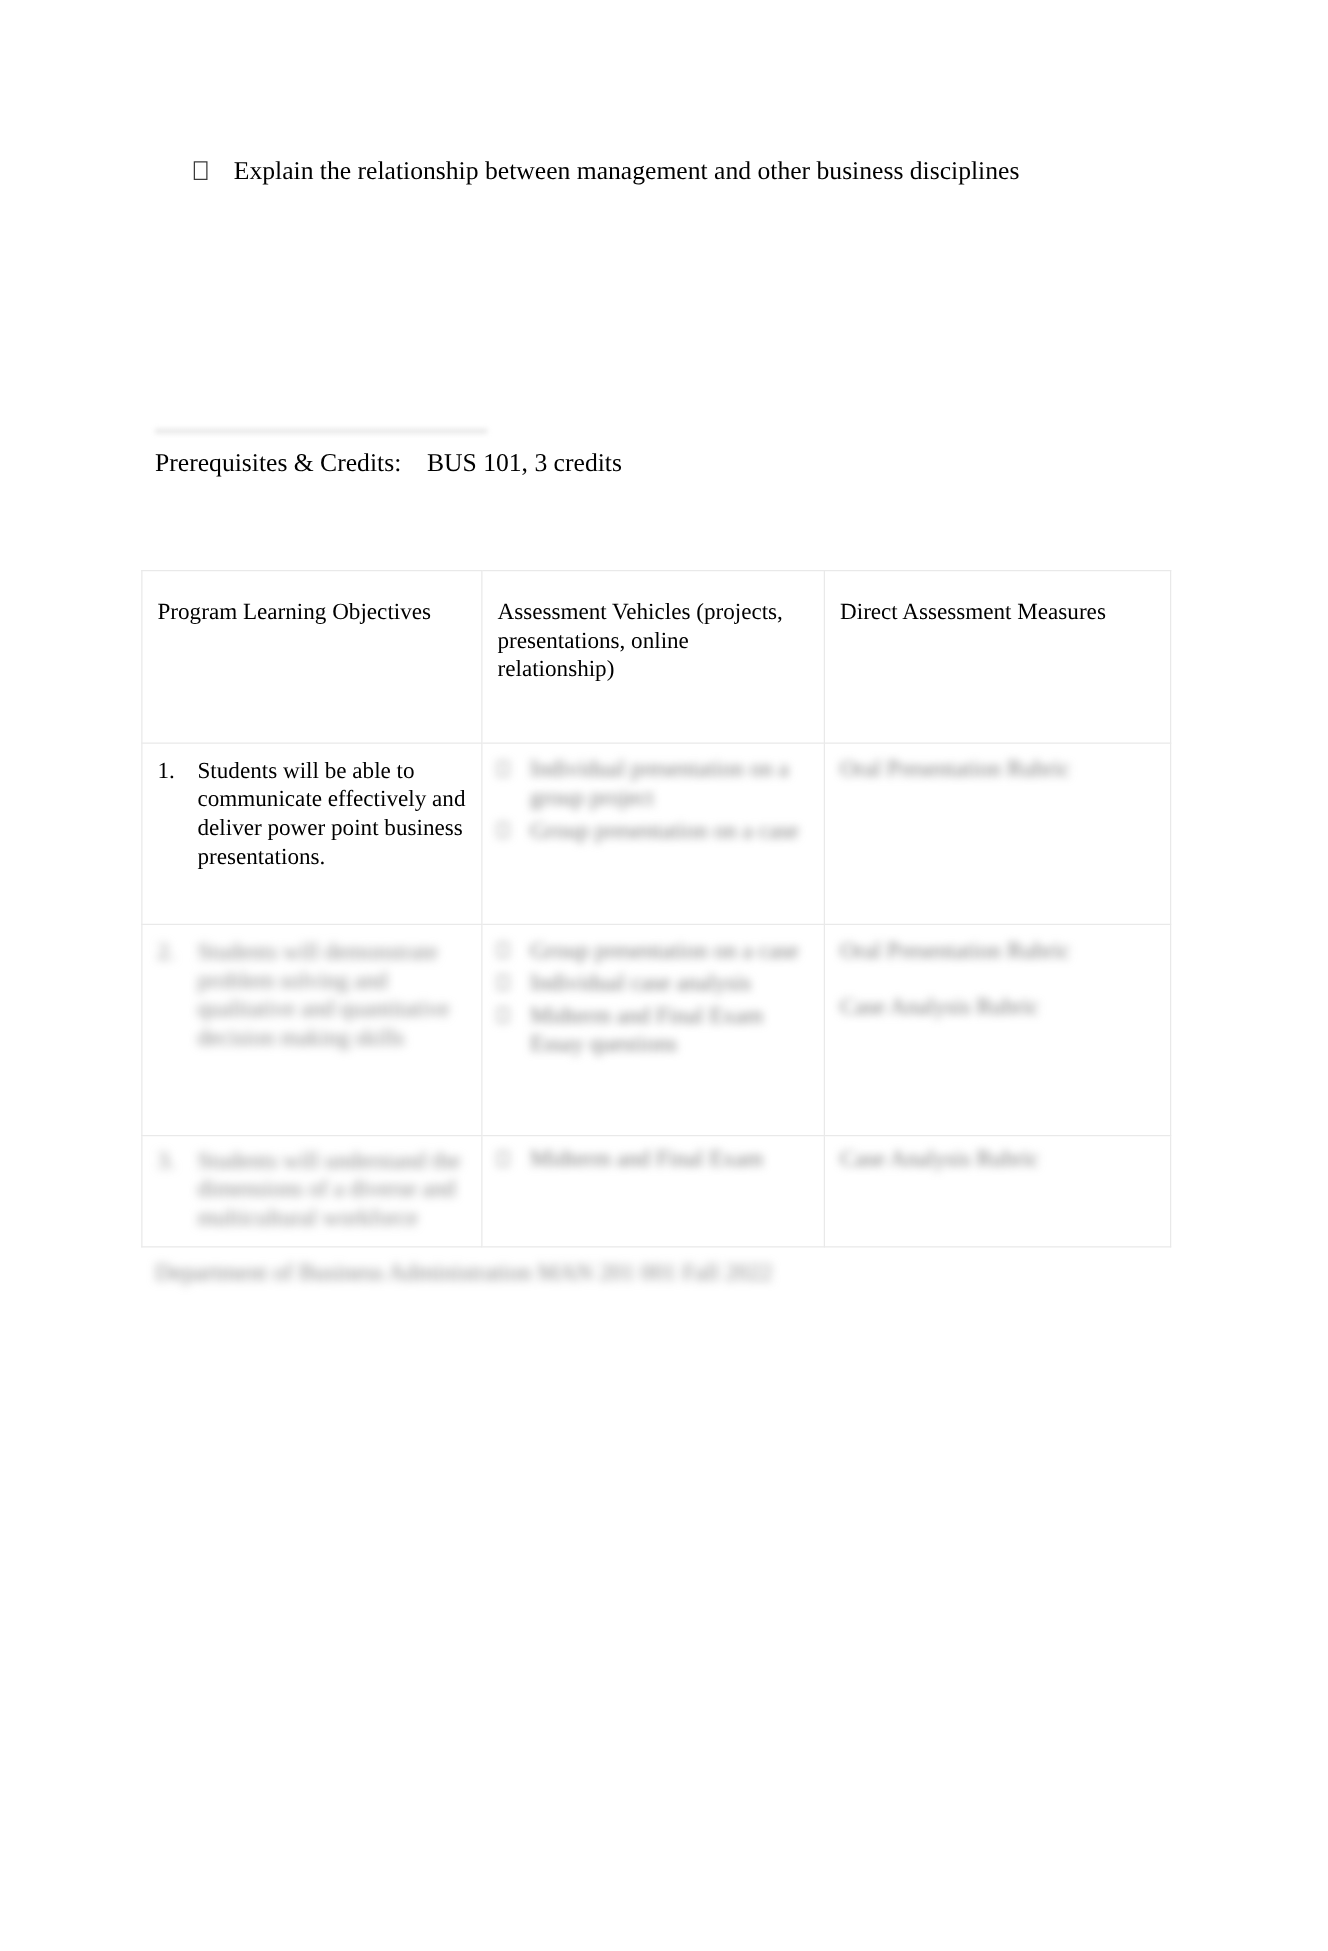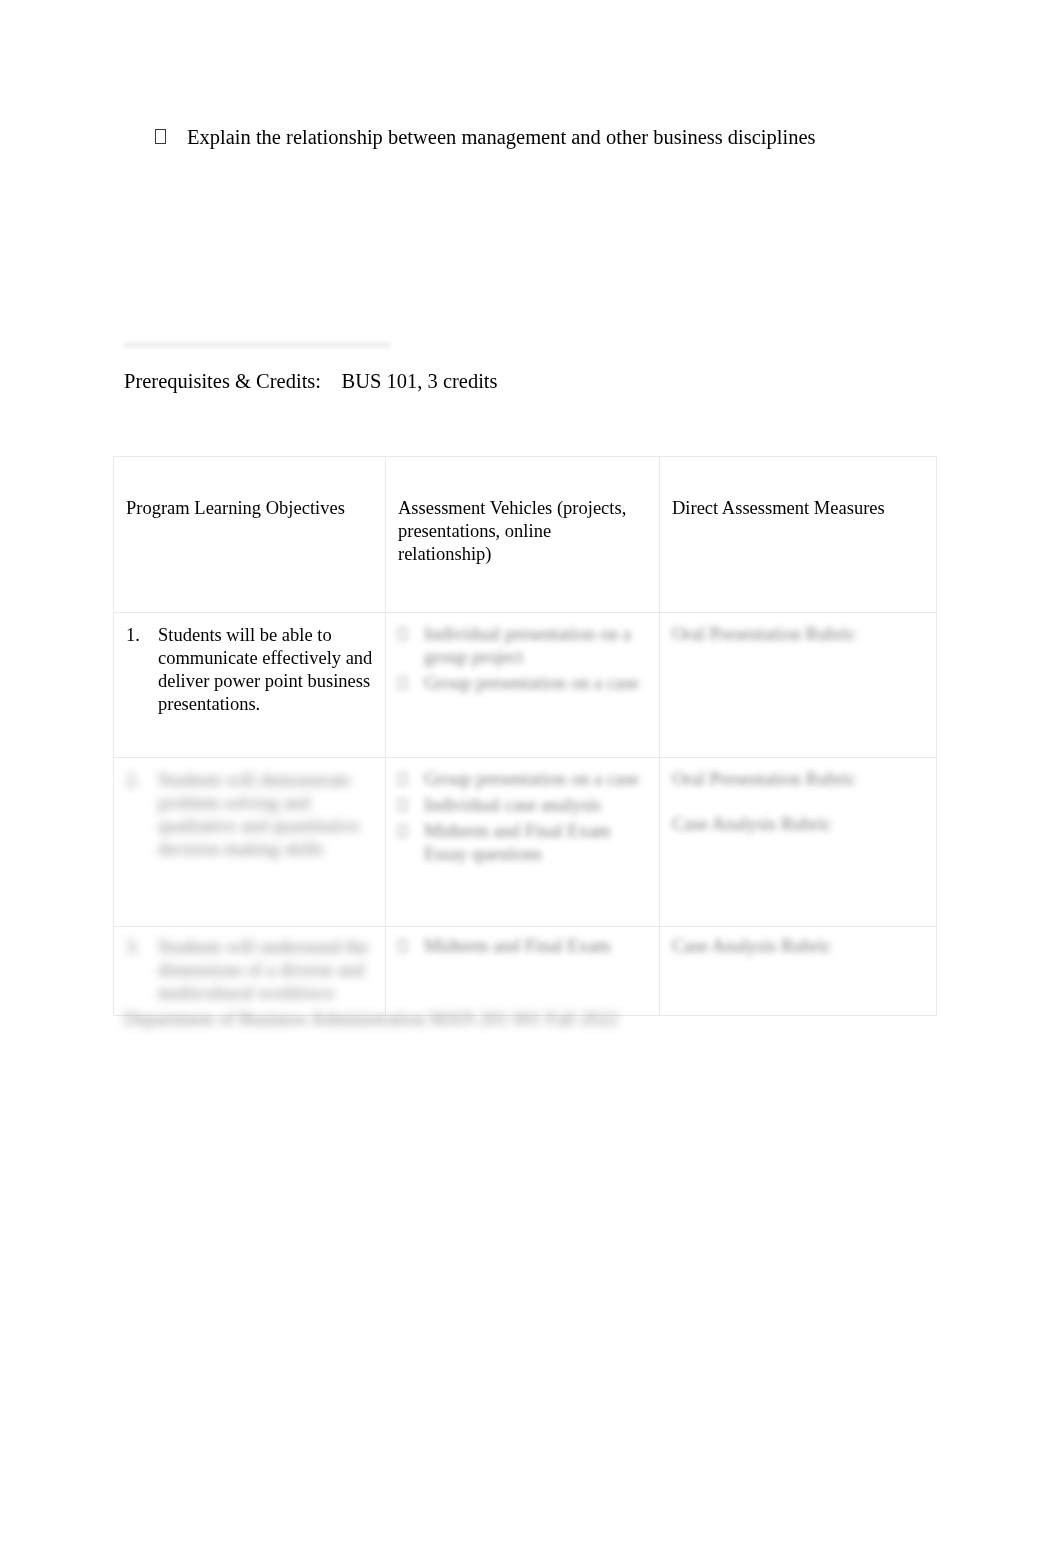--- a/index.html
+++ b/index.html
@@ -91,21 +91,21 @@
   .redacted.strong { filter: blur(4.0px); color: #8a8a8a; }
 
   
   .para {
     position: absolute;
     left: 124px;
     font-size: 20.5px;
     line-height: 27px;
     white-space: pre;
   }
-  .para.prereq  { top: 368px; }
+  .para.prereq  { top: 358px; }
   .para.section { top: 419px; }
 
   
   .assess-table {
     position: absolute;
     left: 113px;
     top: 456px;
     width: 823px;
     border-collapse: collapse;
     table-layout: fixed;
@@ -117,21 +117,21 @@
   .assess-table col.c3 { width: 277px; }
 
   .assess-table td {
     border: 1px solid #e9e9e9;
     vertical-align: top;
     padding: 10px 12px 10px 12px;
     background: #ffffff;
   }
   .assess-table tr.head td {
     height: 105px;
-    padding-top: 40px;
+    padding-top: 22px;
   }
   .assess-table tr.r1 td { height: 124px; }
   .assess-table tr.r2 td { height: 148px; }
   .assess-table tr.r3 td { height: 48px; padding-top: 8px; }
 
   .hdr-text { display: block; }
 
   
   .num-item {
     display: flex;

